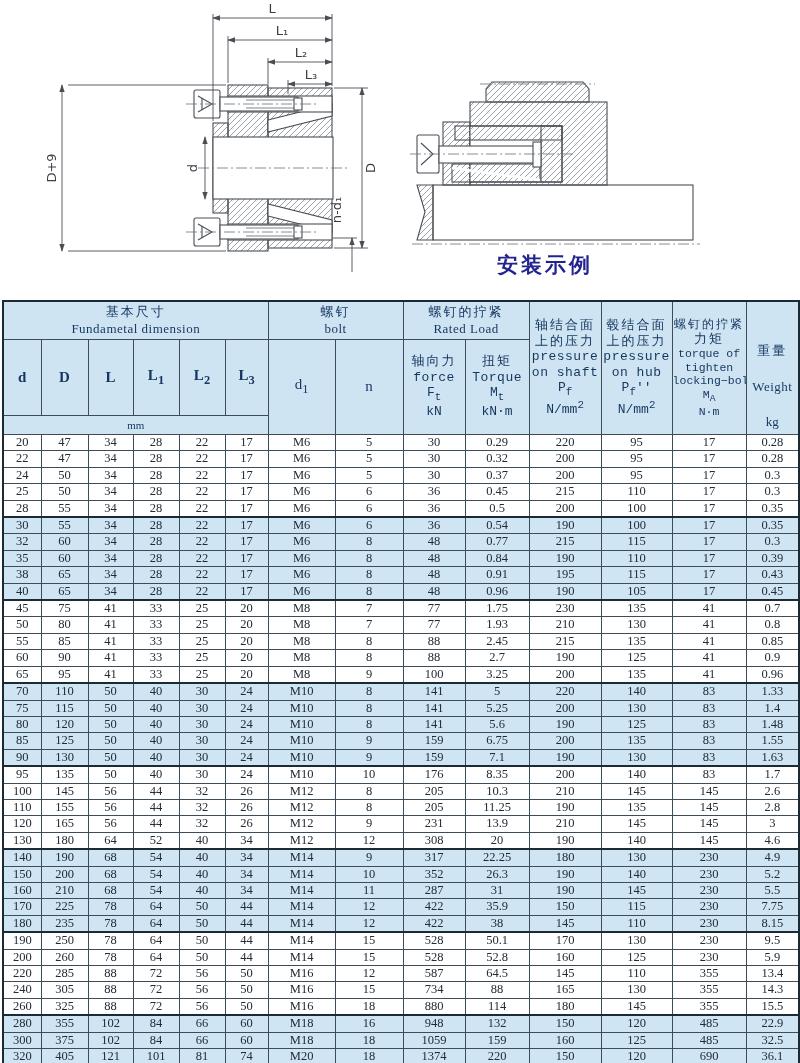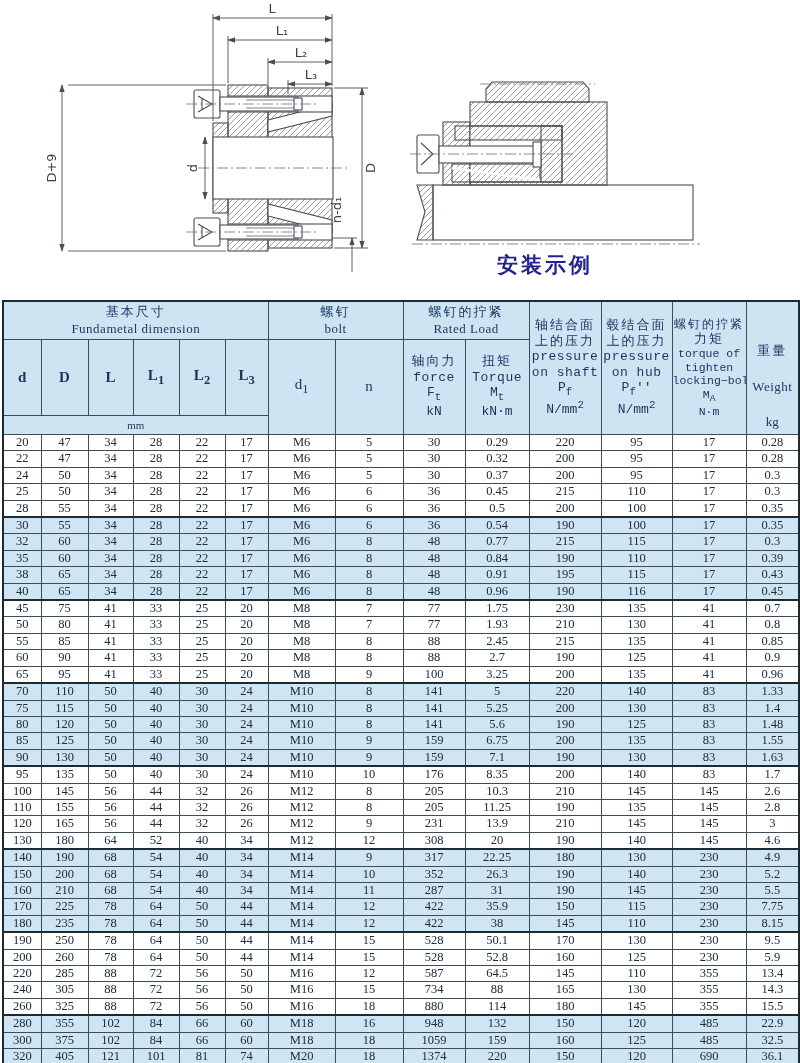--- a/index.html
+++ b/index.html
@@ -404,21 +404,21 @@
           <td>65</td>
           <td>34</td>
           <td>28</td>
           <td>22</td>
           <td>17</td>
           <td>M6</td>
           <td>8</td>
           <td>48</td>
           <td>0.96</td>
           <td>190</td>
-          <td>116</td>
+          <td>105</td>
           <td>17</td>
           <td>0.45</td>
         </tr>
         <tr class="gs">
           <td>45</td>
           <td>75</td>
           <td>41</td>
           <td>33</td>
           <td>25</td>
           <td>20</td>

